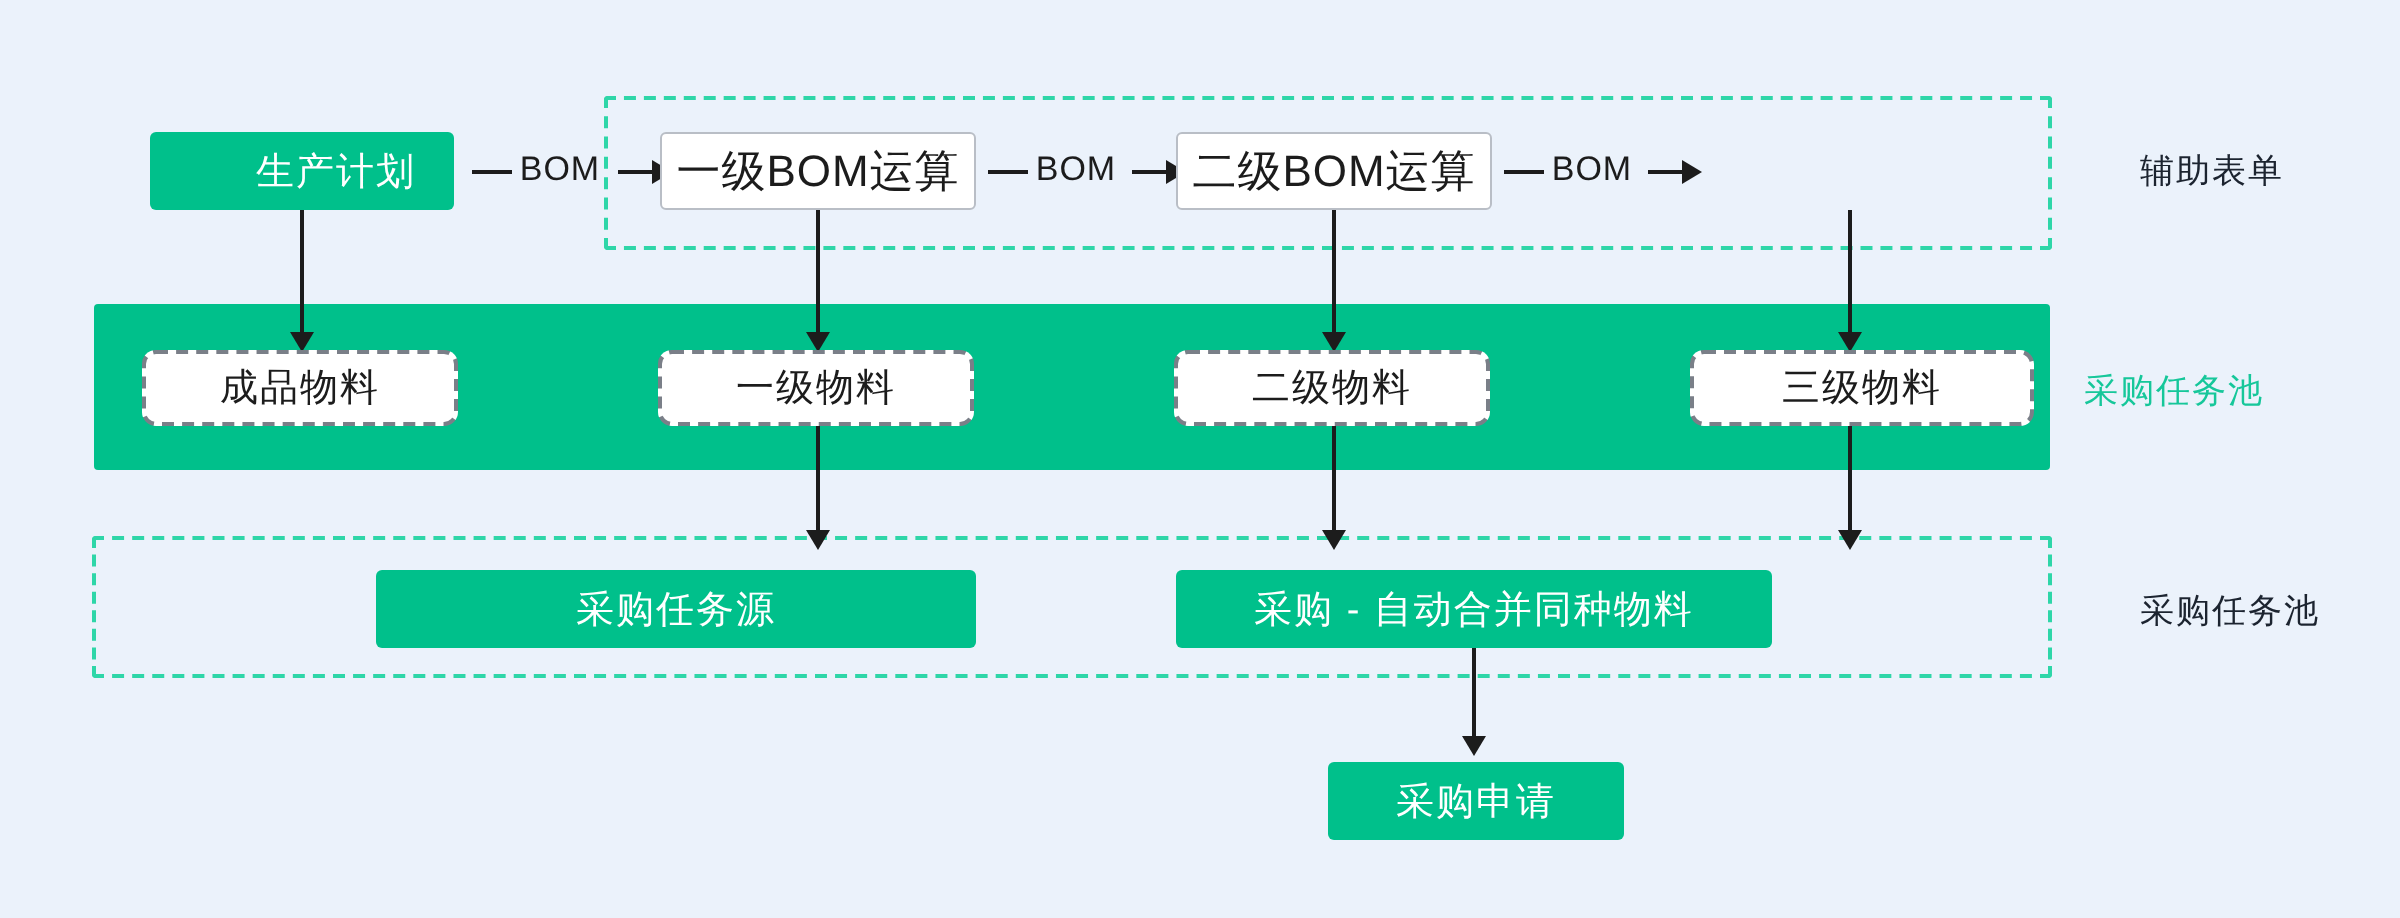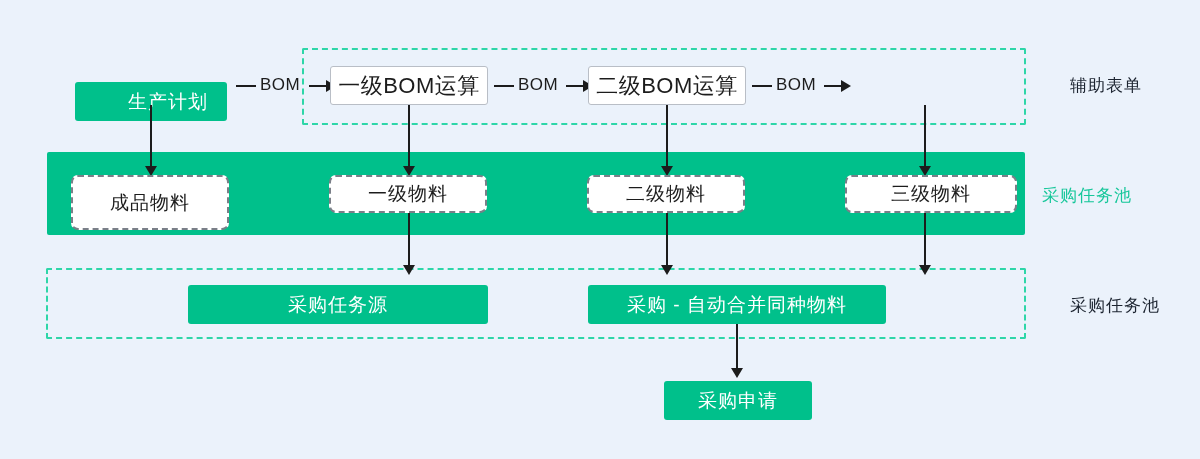--- a/index.html
+++ b/index.html
@@ -117,21 +117,21 @@
 <body>
 
 <div id="canvas">
 
   <div class="abs green-band" style="left:47px; top:152px; width:978px; height:83px;"></div>
 
   <div class="abs group-dashed" style="left:302px; top:48px; width:724px; height:77px;"></div>
 
   <div class="abs group-dashed" style="left:46px; top:268px; width:980px; height:71px;"></div>
 
-  <div class="abs node-green" style="left:75px; top:82px; width:152px; height:39px;padding-left:34px;">
+  <div class="abs node-green" style="left:75px; top:66px; width:152px; height:39px;padding-left:34px;">
     <span>生产计划</span>
   </div>
 
   <div class="abs hline" style="left:236px; top:85px; width:20px;"></div>
   <div class="abs bom-label" style="left:258px; top:75px; width:44px; height:20px;">BOM</div>
   <div class="abs hline" style="left:309px; top:85px; width:20px;"></div>
   <div class="abs arrow-right" style="left:326px; top:80px;"></div>
 
   <div class="abs node-white" style="left:330px; top:66px; width:158px; height:39px;">
     <span>一级BOM运算</span>
@@ -159,21 +159,21 @@
 
   <div class="abs vline" style="left:408px; top:105px; height:63px;"></div>
   <div class="abs arrow-down" style="left:403px; top:166px;"></div>
 
   <div class="abs vline" style="left:666px; top:105px; height:63px;"></div>
   <div class="abs arrow-down" style="left:661px; top:166px;"></div>
 
   <div class="abs vline" style="left:924px; top:105px; height:63px;"></div>
   <div class="abs arrow-down" style="left:919px; top:166px;"></div>
 
-  <div class="abs node-dashed" style="left:71px; top:175px; width:158px; height:55px;">
+  <div class="abs node-dashed" style="left:71px; top:175px; width:158px; height:38px;">
     <span>成品物料</span>
   </div>
   <div class="abs node-dashed" style="left:587px; top:175px; width:158px; height:38px;">
     <span>二级物料</span>
   </div>
   <div class="abs node-dashed" style="left:329px; top:175px; width:158px; height:38px;">
     <span>一级物料</span>
   </div>
   <div class="abs node-dashed" style="left:845px; top:175px; width:172px; height:38px;">
     <span>三级物料</span>

